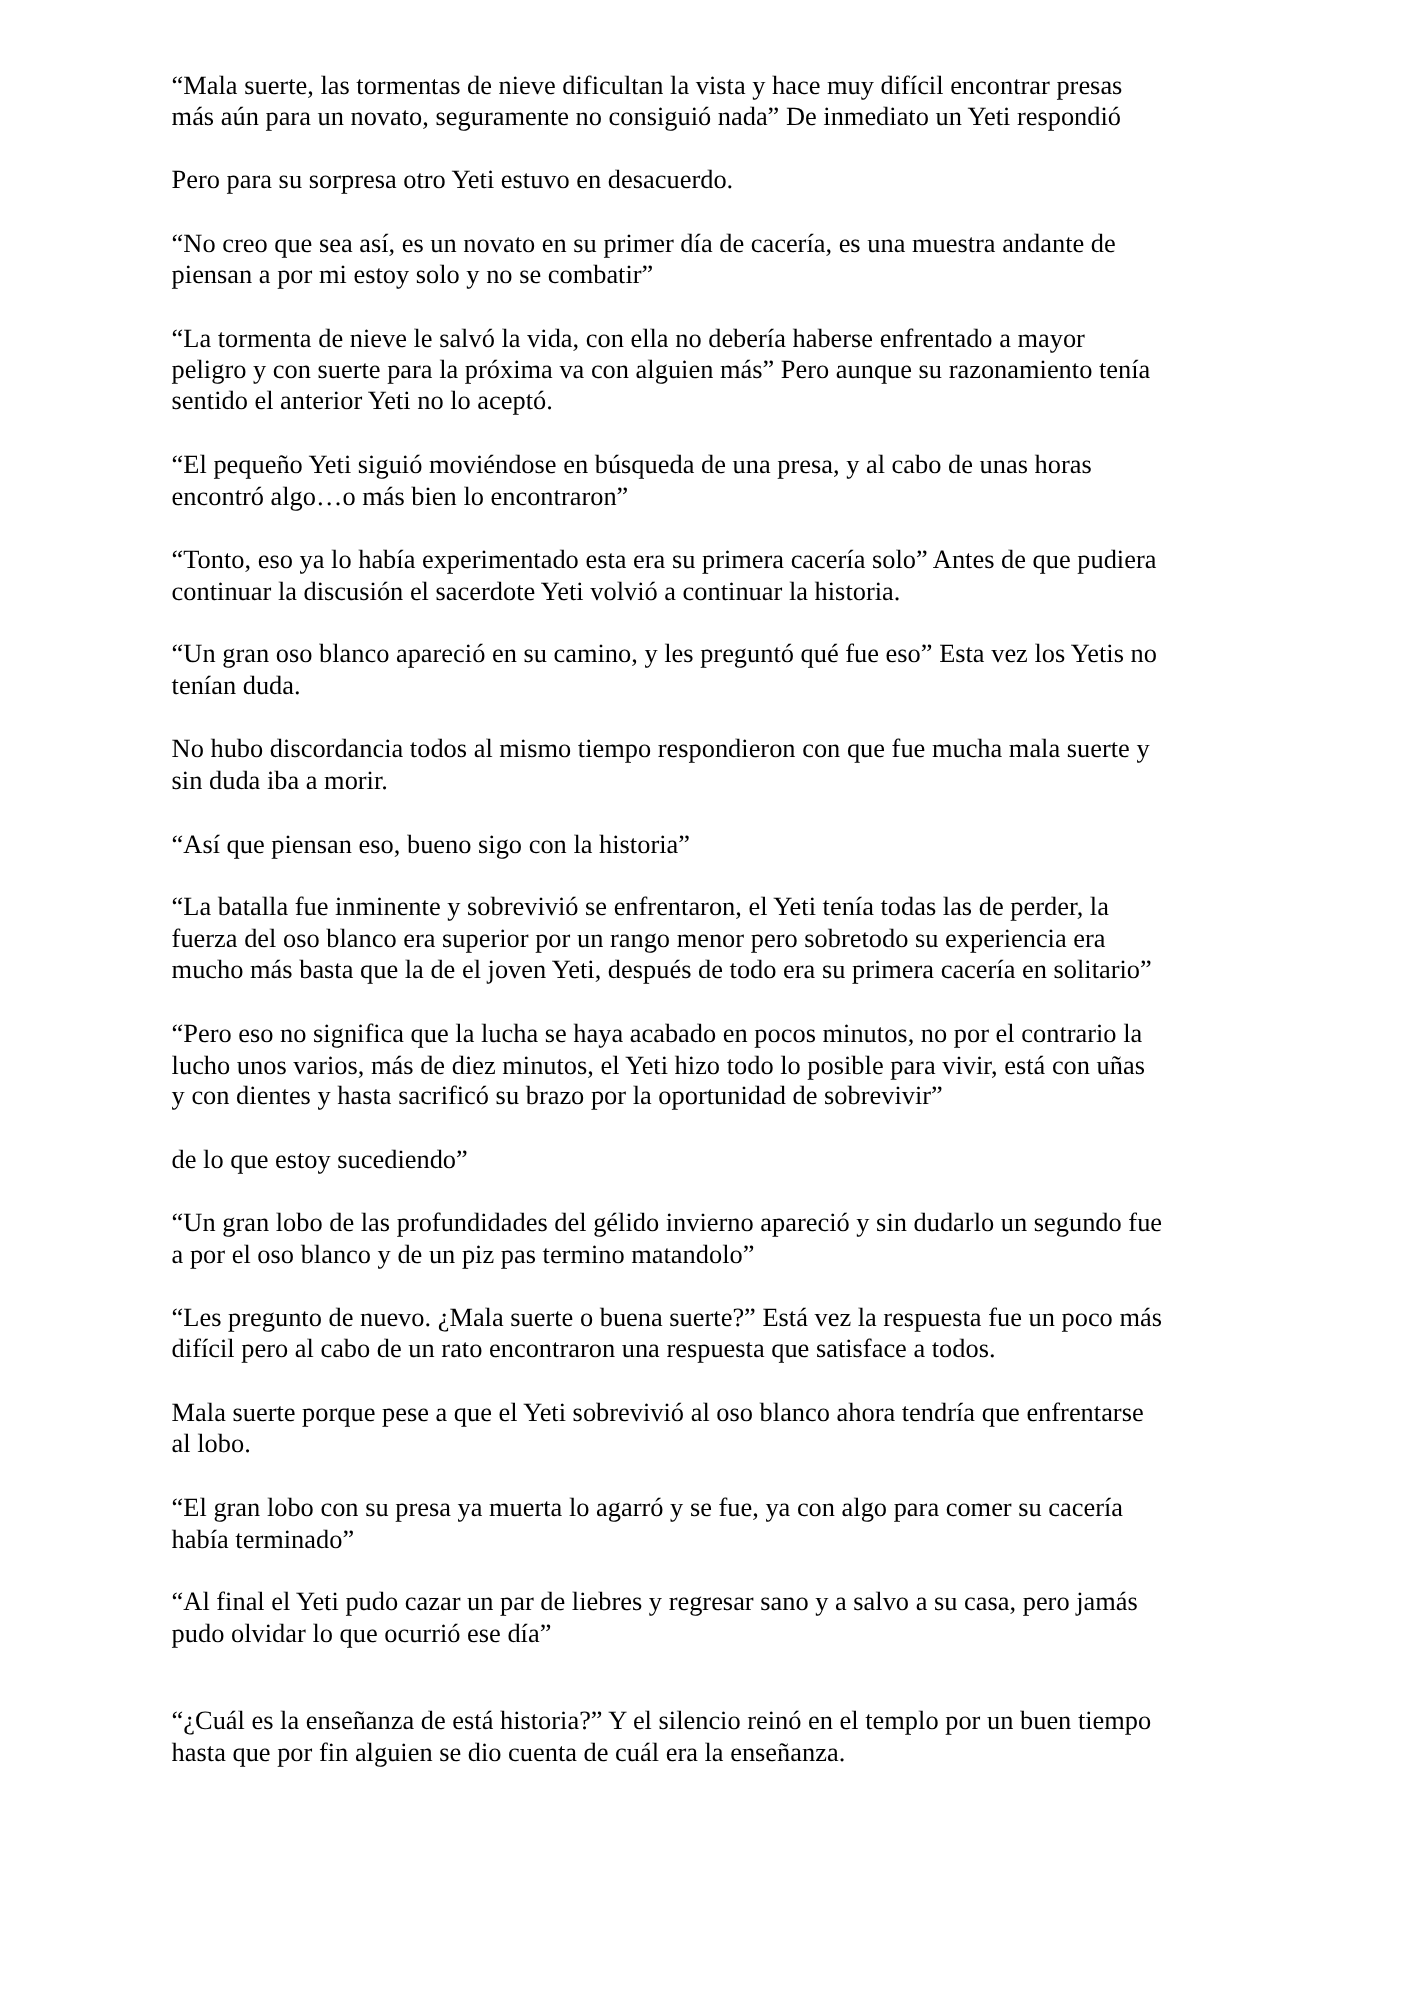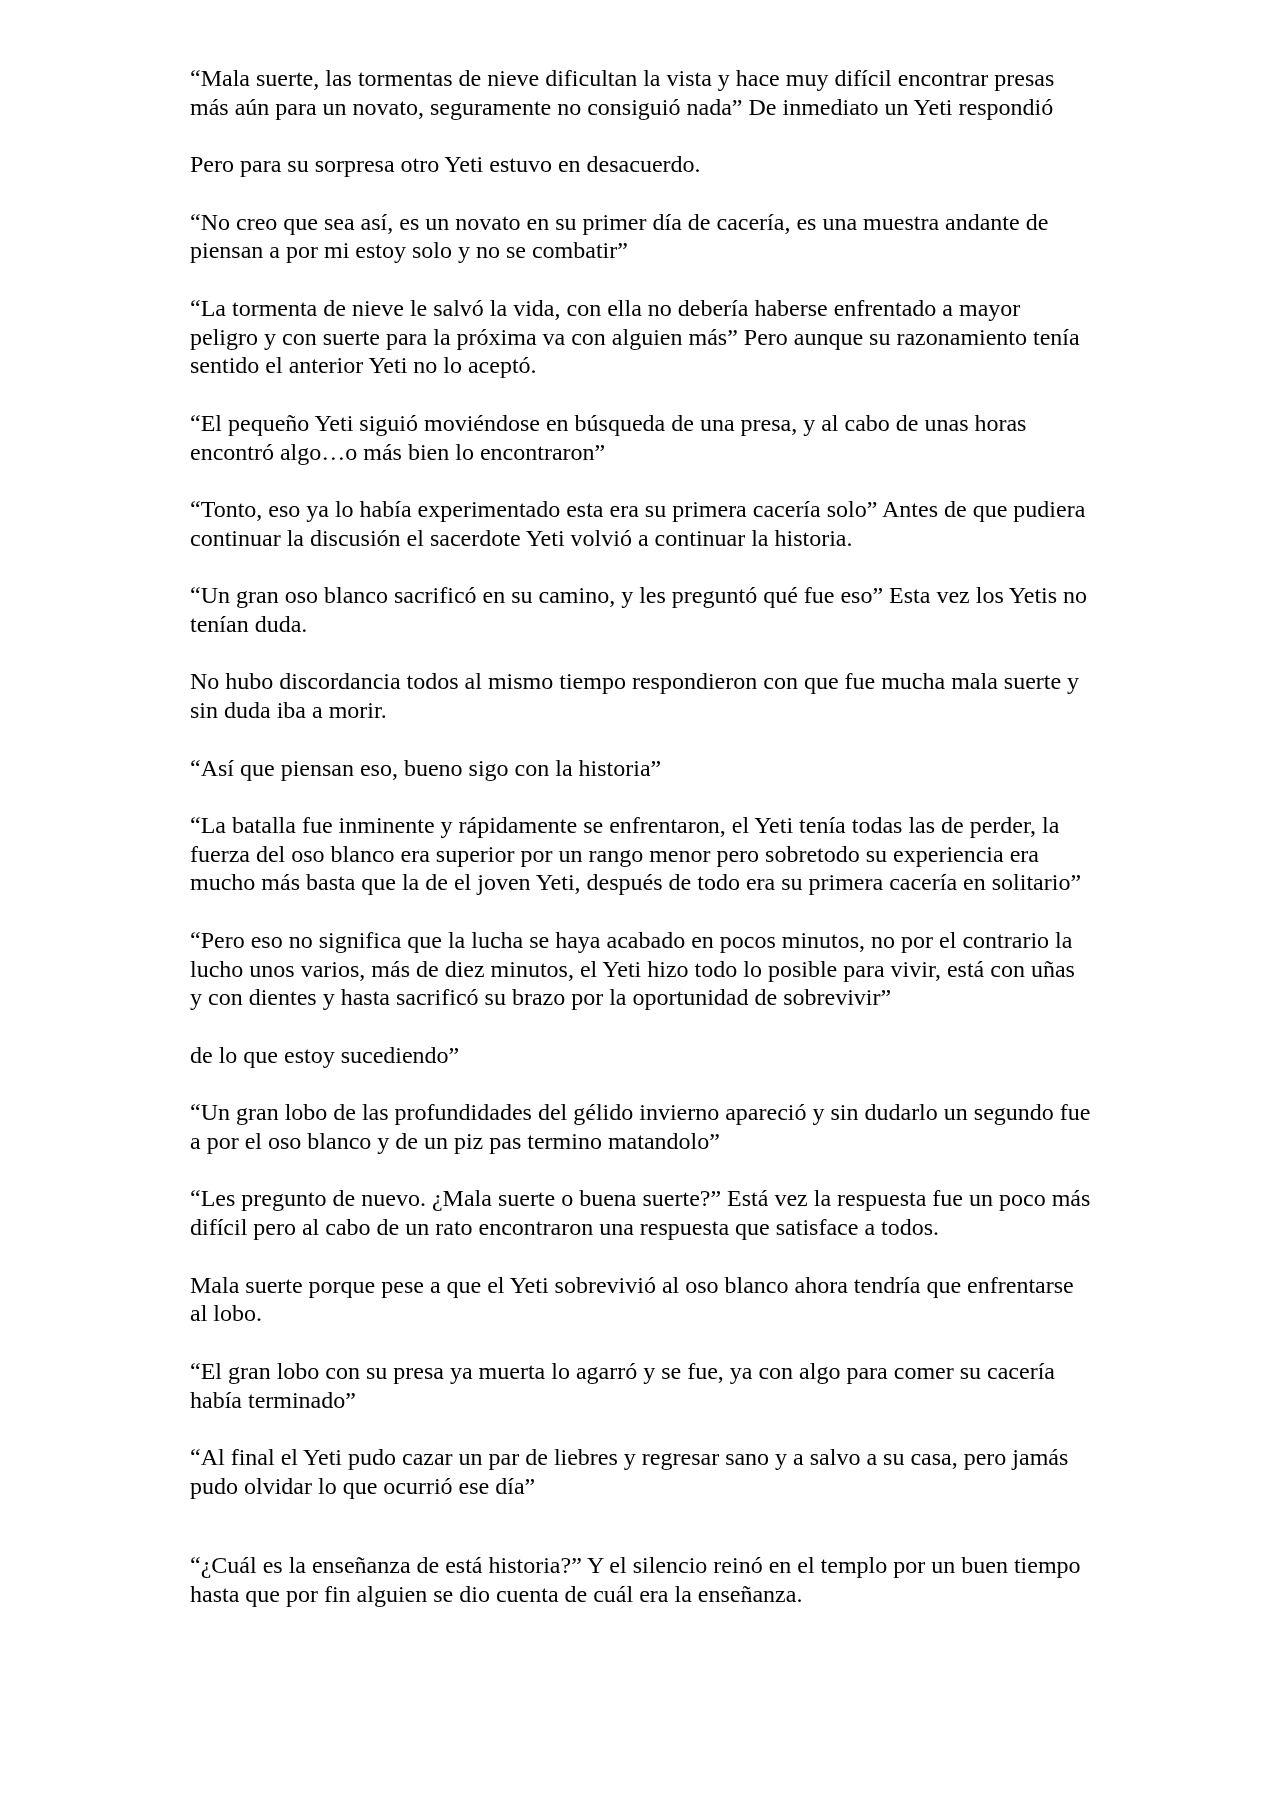--- a/index.html
+++ b/index.html
@@ -27,21 +27,20 @@
       margin: 0 0 28.6px 0;
       padding: 0;
     }
     .para.spacer {
       height: 22px;
       margin: 0;
     }
     .line {
       display: block;
       white-space: nowrap;
-      margin-left: 34px;
     }
   </style>
 </head>
 <body>
 
 <div class="page">
   <p class="para">
     <span class="line">“Mala suerte, las tormentas de nieve dificultan la vista y hace muy difícil encontrar presas</span>
     <span class="line">más aún para un novato, seguramente no consiguió nada” De inmediato un Yeti respondió</span>
   </p>
@@ -59,32 +58,32 @@
   </p>
   <p class="para">
     <span class="line">“El pequeño Yeti siguió moviéndose en búsqueda de una presa, y al cabo de unas horas</span>
     <span class="line">encontró algo…o más bien lo encontraron”</span>
   </p>
   <p class="para">
     <span class="line">“Tonto, eso ya lo había experimentado esta era su primera cacería solo” Antes de que pudiera</span>
     <span class="line">continuar la discusión el sacerdote Yeti volvió a continuar la historia.</span>
   </p>
   <p class="para">
-    <span class="line">“Un gran oso blanco sacrificó en su camino, y les preguntó qué fue eso” Esta vez los Yetis no</span>
+    <span class="line">“Un gran oso blanco apareció en su camino, y les preguntó qué fue eso” Esta vez los Yetis no</span>
     <span class="line">tenían duda.</span>
   </p>
   <p class="para">
     <span class="line">No hubo discordancia todos al mismo tiempo respondieron con que fue mucha mala suerte y</span>
     <span class="line">sin duda iba a morir.</span>
   </p>
   <p class="para">
     <span class="line">“Así que piensan eso, bueno sigo con la historia”</span>
   </p>
   <p class="para">
-    <span class="line">“La batalla fue inminente y rápidamente se enfrentaron, el Yeti tenía todas las de perder, la</span>
+    <span class="line">“La batalla fue inminente y sobrevivió se enfrentaron, el Yeti tenía todas las de perder, la</span>
     <span class="line">fuerza del oso blanco era superior por un rango menor pero sobretodo su experiencia era</span>
     <span class="line">mucho más basta que la de el joven Yeti, después de todo era su primera cacería en solitario”</span>
   </p>
   <p class="para">
     <span class="line">“Pero eso no significa que la lucha se haya acabado en pocos minutos, no por el contrario la</span>
     <span class="line">lucho unos varios, más de diez minutos, el Yeti hizo todo lo posible para vivir, está con uñas</span>
     <span class="line">y con dientes y hasta sacrificó su brazo por la oportunidad de sobrevivir”</span>
   </p>
   <p class="para">
     <span class="line">de lo que estoy sucediendo”</span>

